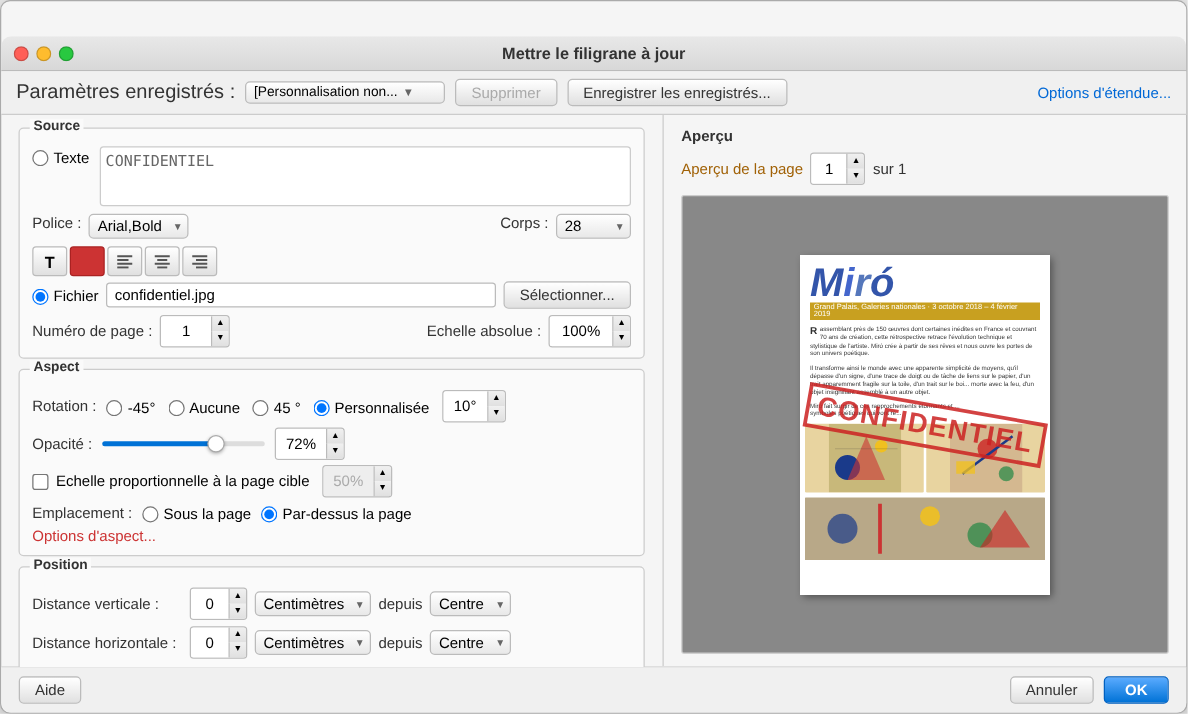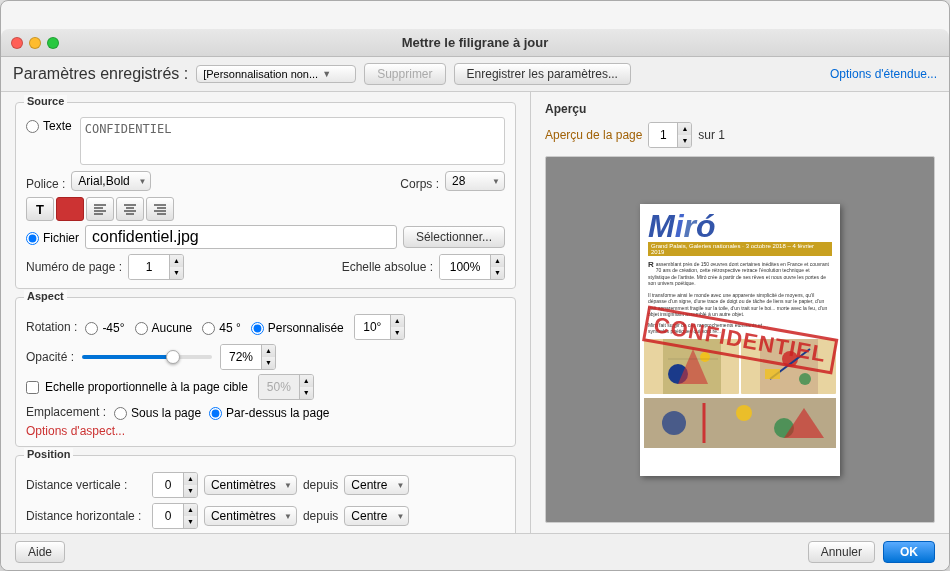--- a/index.html
+++ b/index.html
@@ -159,21 +159,21 @@
       border: 1px solid #ccc;
       border-radius: 3px;
       font-size: 12px;
       padding: 4px;
       resize: none;
       background: #fff;
       color: #666;
     }
     .form-row {
       display: flex;
-      align-items: flex-end;
+      align-items: flex-start;
       gap: 6px;
       margin-top: 6px;
     }
     .form-label {
       font-size: 12px;
       color: #333;
       white-space: nowrap;
     }
     .select-wrapper {
       position: relative;
@@ -215,21 +215,21 @@
       font-size: 13px;
     }
     .fmt-btn.active-red {
       background: #cc3333;
       border-color: #aa2222;
     }
     .text-input {
       border: 1px solid #bbb;
       border-radius: 3px;
       padding: 2px 6px;
-      font-size: 16px;
+      font-size: 12px;
       background: #fff;
     }
     .file-row {
       display: flex;
       align-items: center;
       gap: 6px;
       margin-top: 4px;
     }
     .file-row .text-input { flex: 1; }
     .numero-row {
@@ -437,21 +437,21 @@
     <span class="titlebar-title">Mettre le filigrane à jour</span>
   </div>
 
   <div class="toolbar">
     <span class="toolbar-label">Paramètres enregistrés :</span>
     <div class="select-btn">
       <span>[Personnalisation non...</span>
       <span class="select-btn-arrow">▼</span>
     </div>
     <button class="btn" disabled="">Supprimer</button>
-    <button class="btn">Enregistrer les paramètres...</button>
+    <button class="btn">Enregistrer les enregistrés...</button>
     <a class="options-link ml-auto">Options d'étendue...</a>
   </div>
 
   <div class="main-content">
 
     <div class="left-panel">
 
       <div class="section-box">
         <span class="section-box-title">Source</span>
         <div class="source-row" style="margin-top:6px;">

